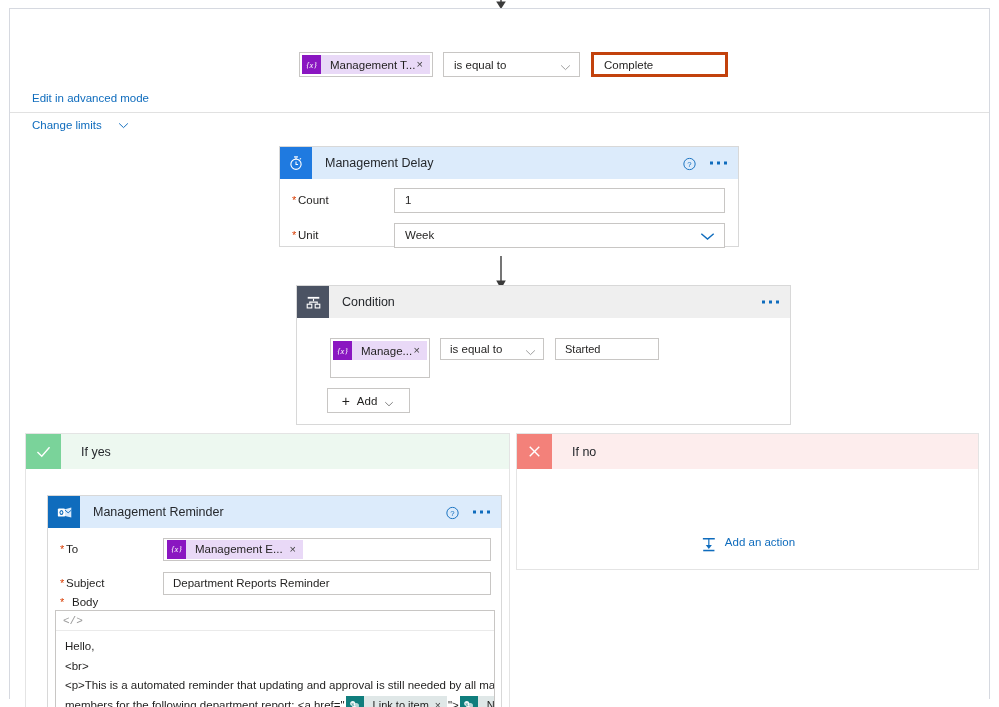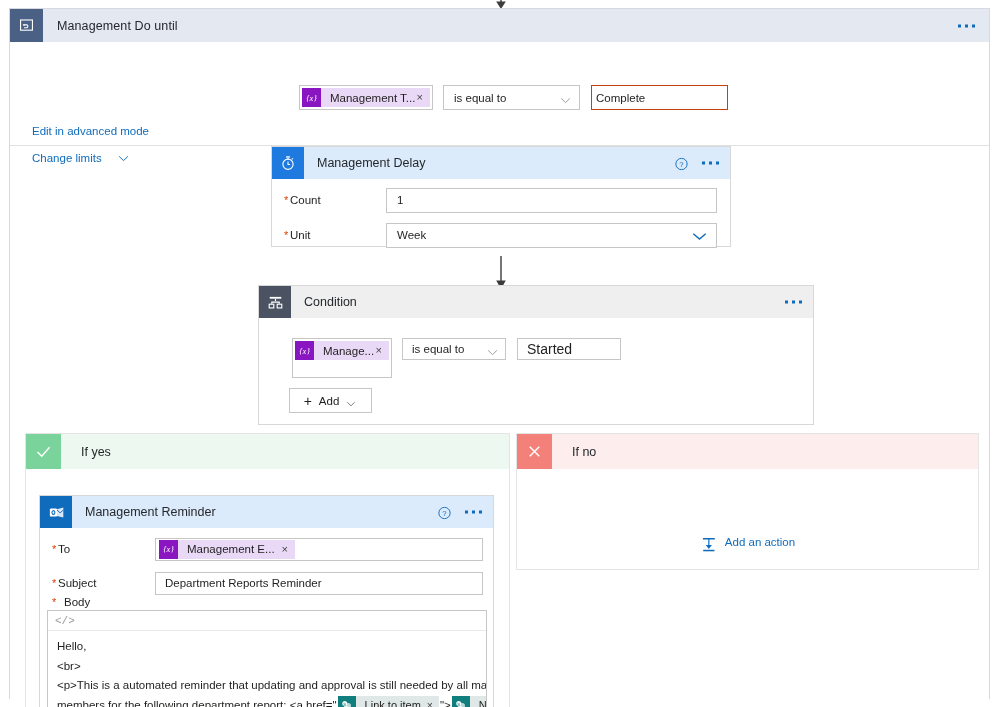--- a/index.html
+++ b/index.html
@@ -152,25 +152,25 @@
     color: #201f1e;
     margin-left: 10px;
     cursor: pointer;
   }
   .chev {
     width: 11px; height: 7px;
   }
   .txt-field {
     width: 137px;
     height: 25px;
-    border: 1px solid #c2410c;
-    background: #fff;
-    display: flex;
-    align-items: center;
-    padding: 0 4px;
+    border: 3px solid #c2410c;
+    background: #fff;
+    display: flex;
+    align-items: center;
+    padding: 0 10px;
     box-sizing: border-box;
     font-size: 11.5px;
     color: #201f1e;
     margin-left: 11px;
   }
 
   .link-adv {
     position: absolute;
     left: 22px;
     top: 83px;
@@ -189,20 +189,21 @@
     align-items: center;
     gap: 16px;
   }
 
   
   .card {
     position: absolute;
     background: #ffffff;
     border: 1px solid #d8d8d8;
     box-sizing: border-box;
+    margin-left: 8px;
   }
   .card-head {
     height: 32px;
     display: flex;
     align-items: center;
     position: relative;
   }
   .card-ico {
     width: 32px; height: 32px;
     flex: 0 0 32px;
@@ -270,21 +271,21 @@
   
   .mid-arrow {
     position: absolute;
     left: 494px;
     top: 256px;
     width: 14px;
     height: 33px;
   }
 
   
-  #cond-card { left: 258px; top: 285px; width: 556px; height: 140px; }
+  #cond-card { left: 288px; top: 285px; width: 495px; height: 140px; }
   #cond-card .card-head { background: #efefef; }
   #cond-card .card-ico { background: #4b5363; }
 
   .cond-row {
     position: absolute;
     left: 33px;
     top: 52px;
     display: flex;
     align-items: flex-start;
   }
@@ -312,21 +313,21 @@
     color: #201f1e;
   }
   .cond-txt {
     width: 104px;
     height: 22px;
     border: 1px solid #c8c6c4;
     background: #fff;
     display:flex; align-items:center;
     padding: 0 9px;
     box-sizing: border-box;
-    font-size: 14px;
+    font-size: 11px;
     margin-left: 11px;
     color: #201f1e;
   }
   .add-btn {
     position: absolute;
     left: 30px;
     top: 102px;
     width: 83px;
     height: 25px;
     border: 1px solid #c8c6c4;
@@ -492,35 +493,20 @@
 
   <div class="top-arrow">
     <svg viewBox="0 0 14 18" width="14" height="18">
       <line x1="7" y1="0" x2="7" y2="12" stroke="#3b3b3b" stroke-width="1.4"></line>
       <polygon points="7,18 2.2,10.5 11.8,10.5" fill="#3b3b3b"></polygon>
     </svg>
   </div>
 
   <div class="scope">
 
-    <div class="scope-header">
-      <div class="scope-icon">
-        <svg viewBox="0 0 20 20" width="17" height="17">
-          <rect x="3" y="3.5" width="14" height="12" fill="none" stroke="#ffffff" stroke-width="1.3"></rect>
-          <path d="M6.5 9.3 h4.2 a2 2 0 0 1 0 3.4 h-3.6" fill="none" stroke="#ffffff" stroke-width="1.3"></path>
-          <polygon points="7.6,8.0 7.6,10.6 5.3,9.3" fill="#ffffff"></polygon>
-        </svg>
-      </div>
-      <div class="scope-title">Management Do until</div>
-      <div class="scope-ellipsis">
-        <i></i>
-          <i></i>
-          <i></i>
-      </div>
-    </div>
 
     <div class="scope-body">
 
       <div class="dountil-row">
         <div class="token-field">
           <span class="token">
             <span class="token-ico">{x}</span>
             <span class="token-lbl">Management T...</span>
             <span class="token-x">×</span>
           </span>

